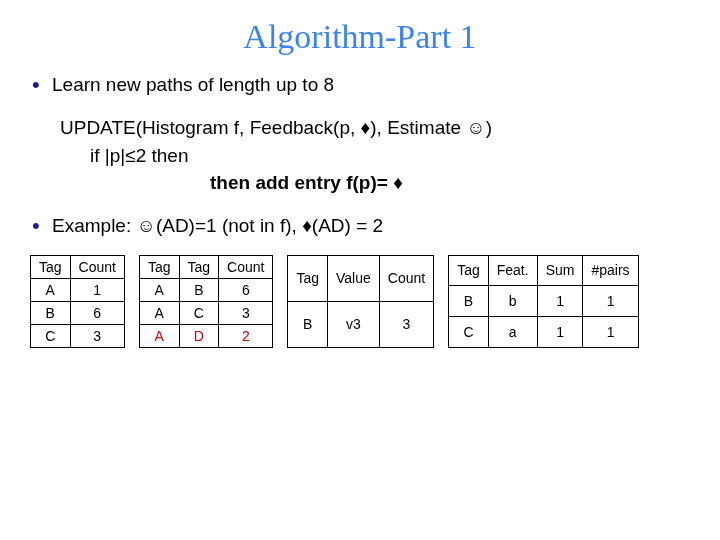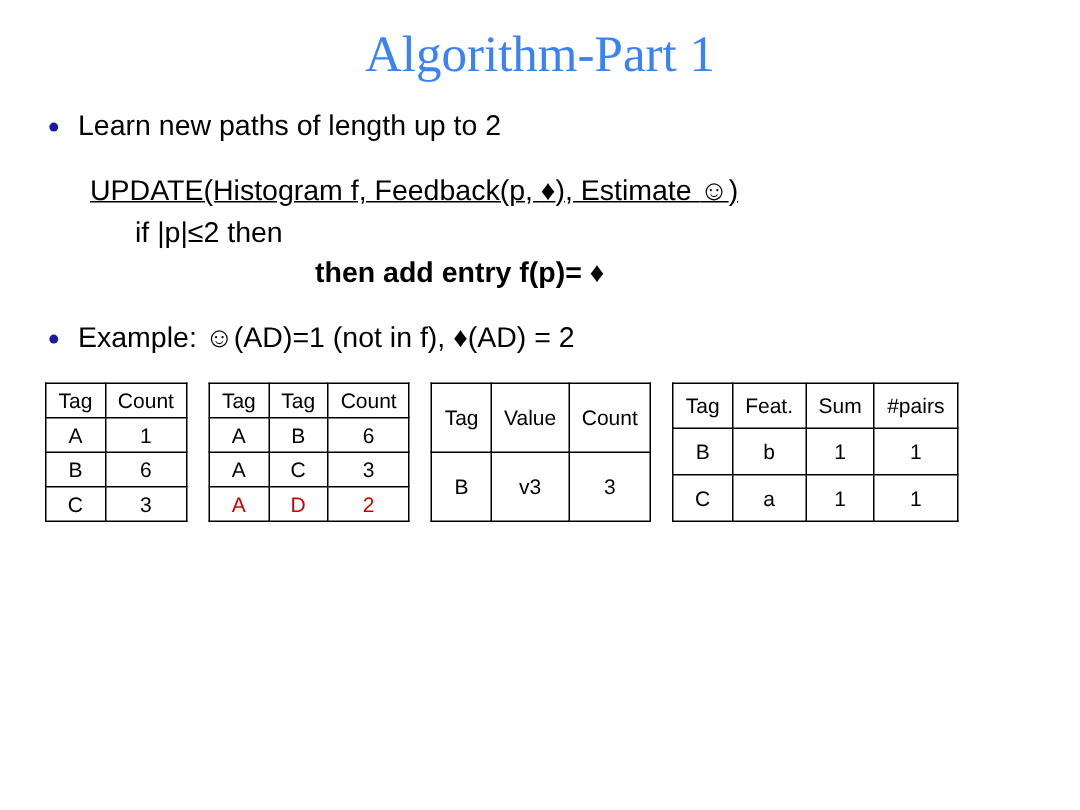--- a/index.html
+++ b/index.html
@@ -41,21 +41,21 @@
     top: 0;
     color: #1a1a9a;
     font-size: 22px;
     line-height: 1;
   }
   .algo {
     margin: 0 0 18px 30px;
     font-size: 19px;
     line-height: 1.45;
   }
-  .algo .l0 { padding-left: 0; text-decoration: underline; }
+  .algo .l0 { padding-left: 0; }
   .algo .l1 { padding-left: 30px; }
   .algo .l2 { padding-left: 90px; }
   .algo .l3 { padding-left: 150px; font-weight: bold; }
   .sym { font-family: "Segoe UI Symbol", "Apple Symbols", sans-serif; }
   .tables {
     display: flex;
     gap: 14px;
     margin-top: 8px;
   }
   table {
@@ -71,21 +71,21 @@
   th { font-weight: normal; }
   .redrow td { color: #cc0000; }
 </style>
 </head>
 <body>
 
 <div class="slide">
   <div class="title">Algorithm-Part 1</div>
 
   <ul class="top">
-    <li>Learn new paths of length up to 2</li>
+    <li>Learn new paths of length up to 8</li>
   </ul>
 
   <div class="algo">
     <div class="l0">
       <span>UPDATE(Histogram f, Feedback(p, </span><span class="sym">♦</span><span>), Estimate </span><span class="sym">☺</span><span>)</span>
     </div>
     <div class="l1">
       <span>if |p|</span><span class="sym">≤</span><span>2 then</span>
     </div>
     <div class="l3">

